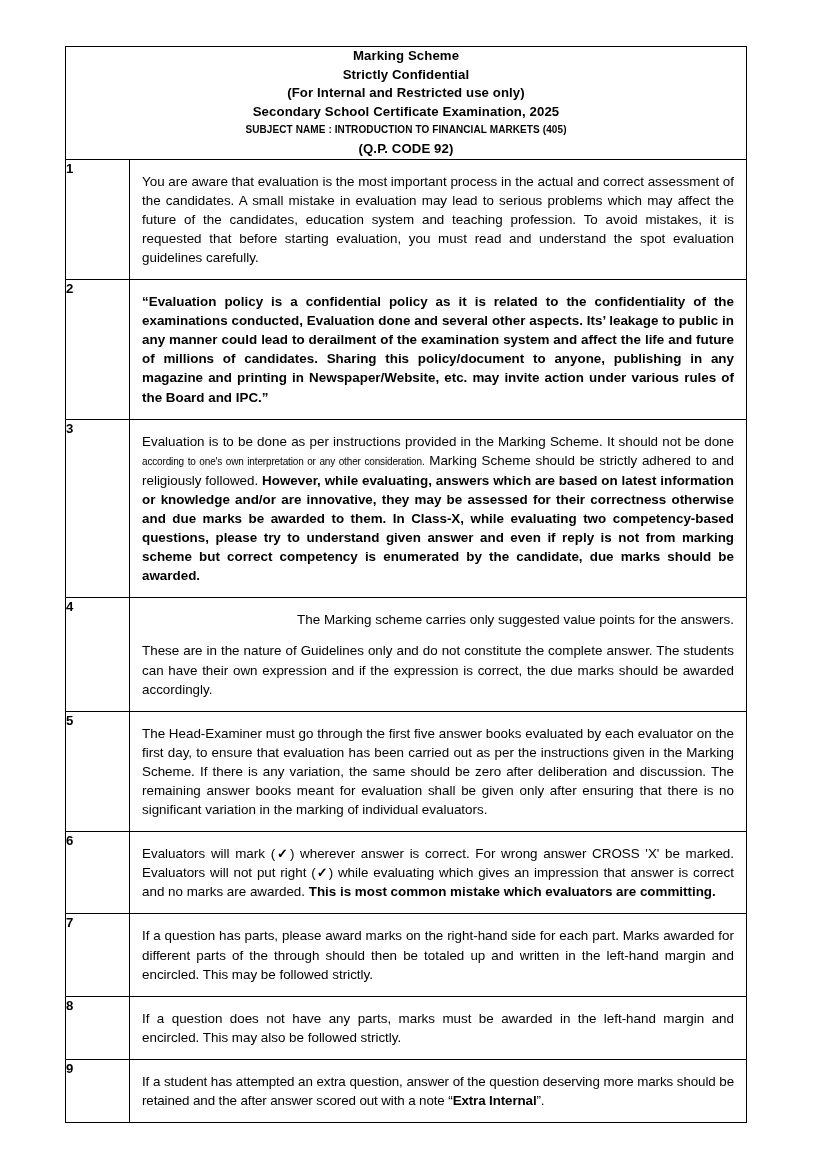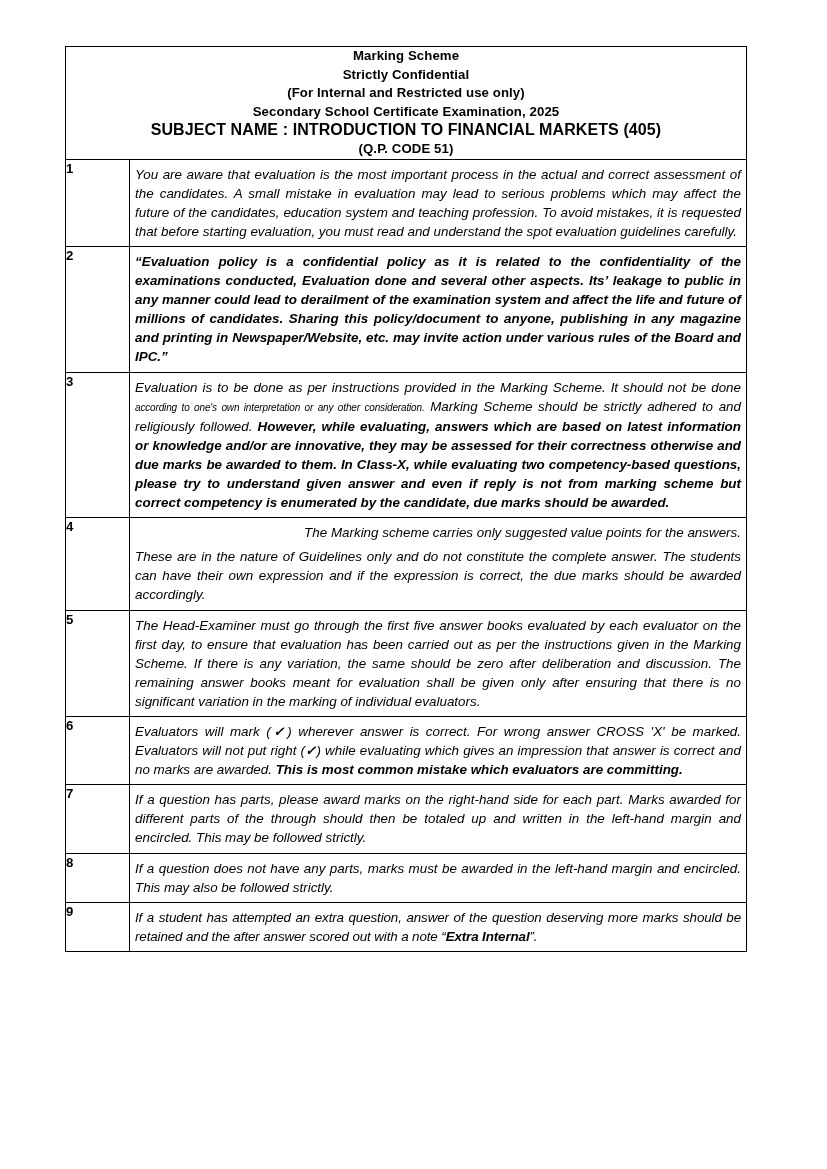--- a/index.html
+++ b/index.html
@@ -41,21 +41,21 @@
     padding: 8px 6px 9px 6px;
   }
   .header-line {
     font-weight: bold;
     font-size: 13.2px;
     line-height: 18.6px;
     letter-spacing: 0.1px;
     white-space: nowrap;
   }
   .header-line.subject {
-    font-size: 16px;
+    font-size: 10px;
   }
   
   .gi-cell {
     padding: 3px 6px 3px 7px;
   }
   .gi-label {
     font-weight: bold;
     font-size: 13.4px;
     line-height: 17px;
     text-decoration: underline;
@@ -72,22 +72,21 @@
   }
   .body-cell {
     padding: 3px 6px 4px 8px;
     font-size: 13.4px;
     line-height: 19.1px;
     text-align: justify;
     text-justify: inter-word;
     hyphens: none;
   }
   .body-cell p {
-    margin: 5px;
-    font-style: italic;
+    margin: 12px;
   }
   
   b, .b {
     font-weight: bold;
   }
   .small-cond {
     font-size: 10px;
     letter-spacing: -0.15px;
   }
   .tight {
@@ -110,21 +109,21 @@
     </colgroup>
     <tbody>
 
       <tr>
         <td class="header-cell" colspan="2">
           <div class="header-line">Marking Scheme</div>
           <div class="header-line">Strictly Confidential</div>
           <div class="header-line">(For Internal and Restricted use only)</div>
           <div class="header-line">Secondary School Certificate Examination, 2025</div>
           <div class="header-line subject">SUBJECT NAME : INTRODUCTION TO FINANCIAL MARKETS (405)</div>
-          <div class="header-line">(Q.P. CODE 51)</div>
+          <div class="header-line">(Q.P. CODE 92)</div>
         </td>
       </tr>
 
 
       <tr>
         <td class="num-cell">1</td>
         <td class="body-cell">
           <p>You are aware that evaluation is the most important process in the actual and correct assessment of the candidates. A small mistake in evaluation may lead to serious problems which may affect the future of the candidates, education system and teaching profession. To avoid mistakes, it is requested that before starting evaluation, you must read and understand the spot evaluation guidelines carefully.</p>
         </td>
       </tr>

